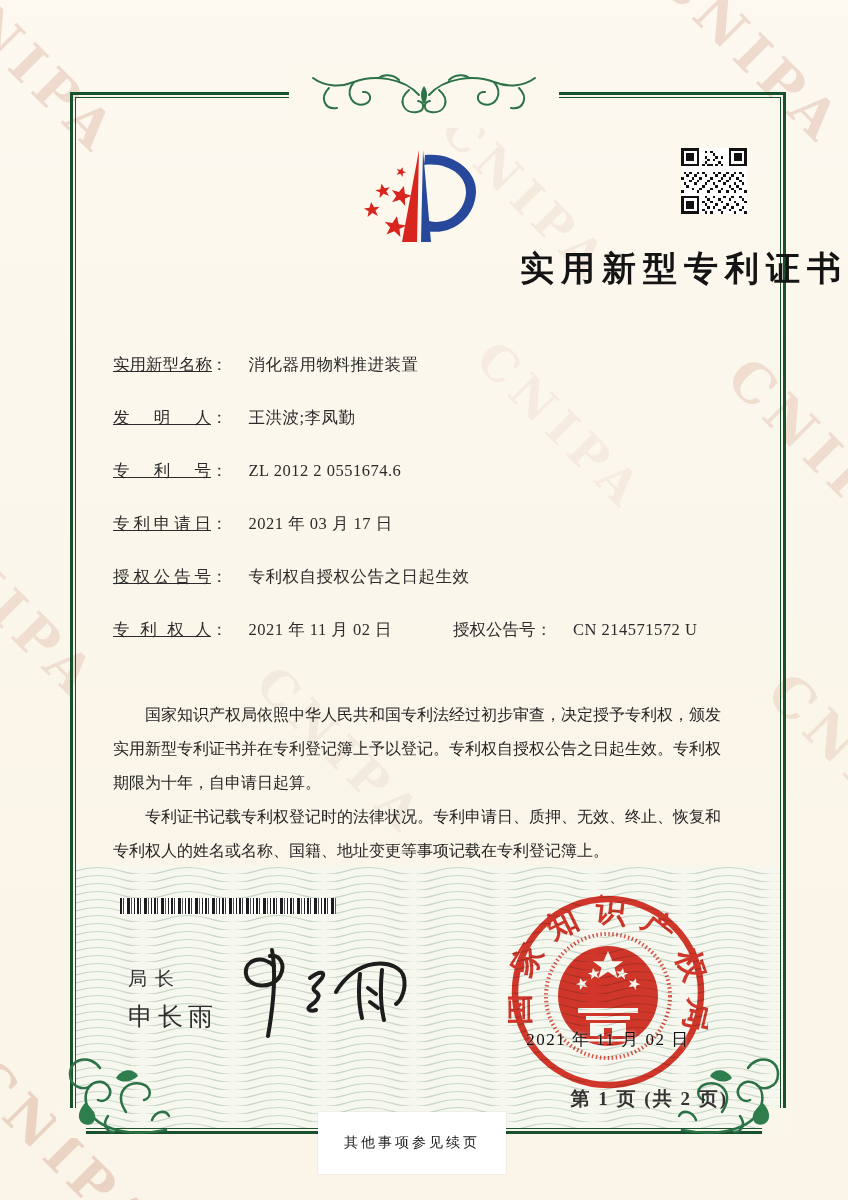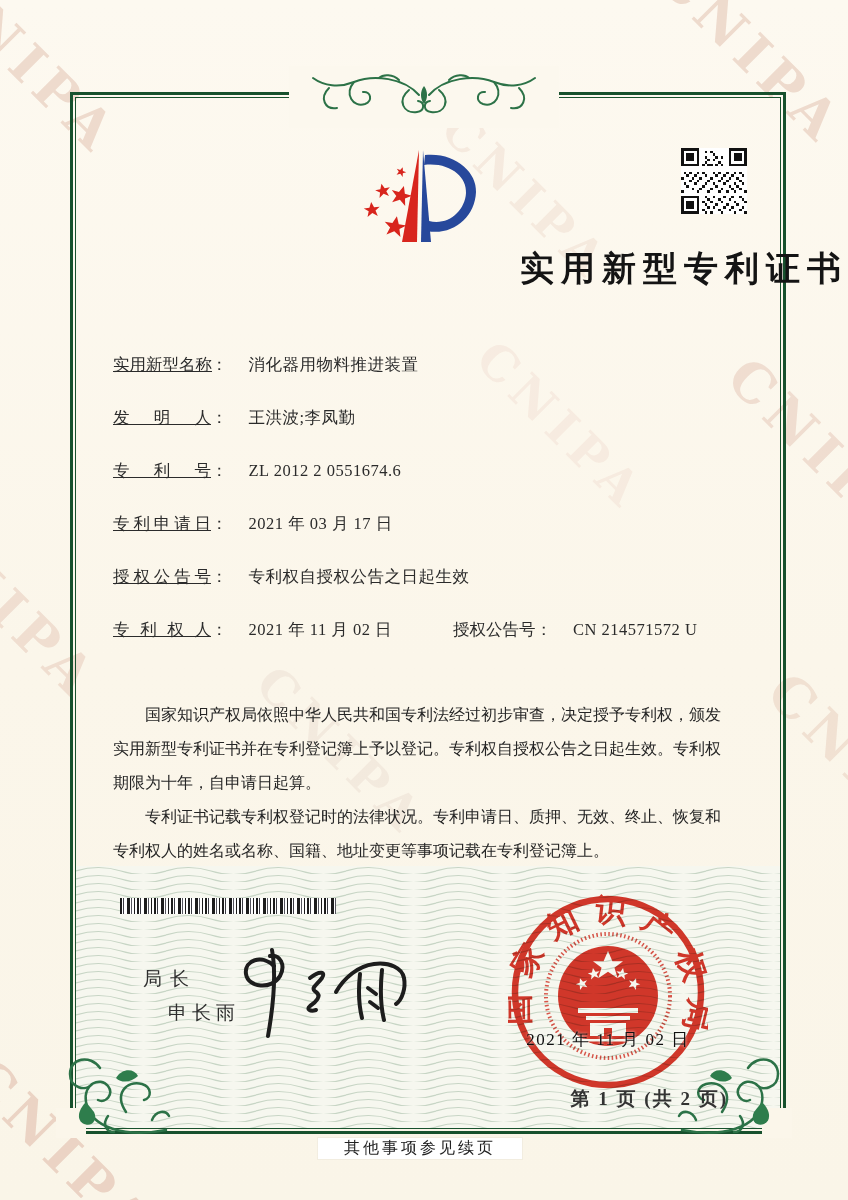--- a/index.html
+++ b/index.html
@@ -54,33 +54,33 @@
   .body-text p { text-indent:2em; }
   
   .band { position:absolute; left:76px; top:866px; width:704px; height:262px; z-index:1; }
   
   .barcode { position:absolute; left:120px; top:898px; width:216px; height:16px; z-index:2;
     background:repeating-linear-gradient(90deg,
       #1c1c1c 0 2px, #fff 2px 3px, #3a3a42 3px 4px, #fff 4px 7px,
       #1c1c1c 7px 10px, #fff 10px 11px, #55555e 11px 12px, #fff 12px 14px,
       #1c1c1c 14px 15px, #fff 15px 17px); }
   .sign-title { position:absolute; left:128px; top:966px; z-index:3;
-    font-family:"Liberation Sans","DejaVu Sans",sans-serif; font-size:19px; letter-spacing:8px; color:#2e2e2e;margin-left:15px; }
+    font-family:"Liberation Sans","DejaVu Sans",sans-serif; font-size:19px; letter-spacing:8px; color:#2e2e2e; }
   .sign-name  { position:absolute; left:128px; top:1000px; z-index:3;
-    font-family:"Liberation Sans","DejaVu Sans",sans-serif; font-size:19px; letter-spacing:5px; color:#2e2e2e;margin-left:40px; }
+    font-family:"Liberation Sans","DejaVu Sans",sans-serif; font-size:25px; letter-spacing:5px; color:#2e2e2e; }
   .signature  { position:absolute; left:232px; top:944px; z-index:3; }
   
   .seal { position:absolute; left:508px; top:892px; z-index:4; opacity:0.93; mix-blend-mode:multiply; }
   .seal-date { position:absolute; left:508px; top:1028px; width:200px; text-align:center; z-index:5;
     font-size:17px; letter-spacing:1.5px; color:#111; text-shadow:0 0 3px rgba(255,255,255,.9); }
   
   .page-info { position:absolute; left:76px; top:1086px; width:652px; text-align:right; z-index:3;
     font-size:19px; letter-spacing:2px; color:#333;font-weight:bold; }
-  .note-box { position:absolute; left:318px; top:1138px; z-index:3; background:#ffffff;
-    padding:0 26px; font-size:16px; letter-spacing:3px; color:#222;
+  .note-box { position:absolute; left:318px; top:1112px; z-index:3; background:#ffffff;
+    padding:22px 26px; font-size:14px; letter-spacing:3px; color:#222;
     box-shadow:0 0 0 1px rgba(0,0,0,0.03); }
 </style>
 </head>
 <body>
 
 <div class="page">
 
   <div class="wm wm1">CNIPA</div>
   <div class="wm wm2">CNIPA</div>
   <div class="wm wm3">CNIPA</div>

